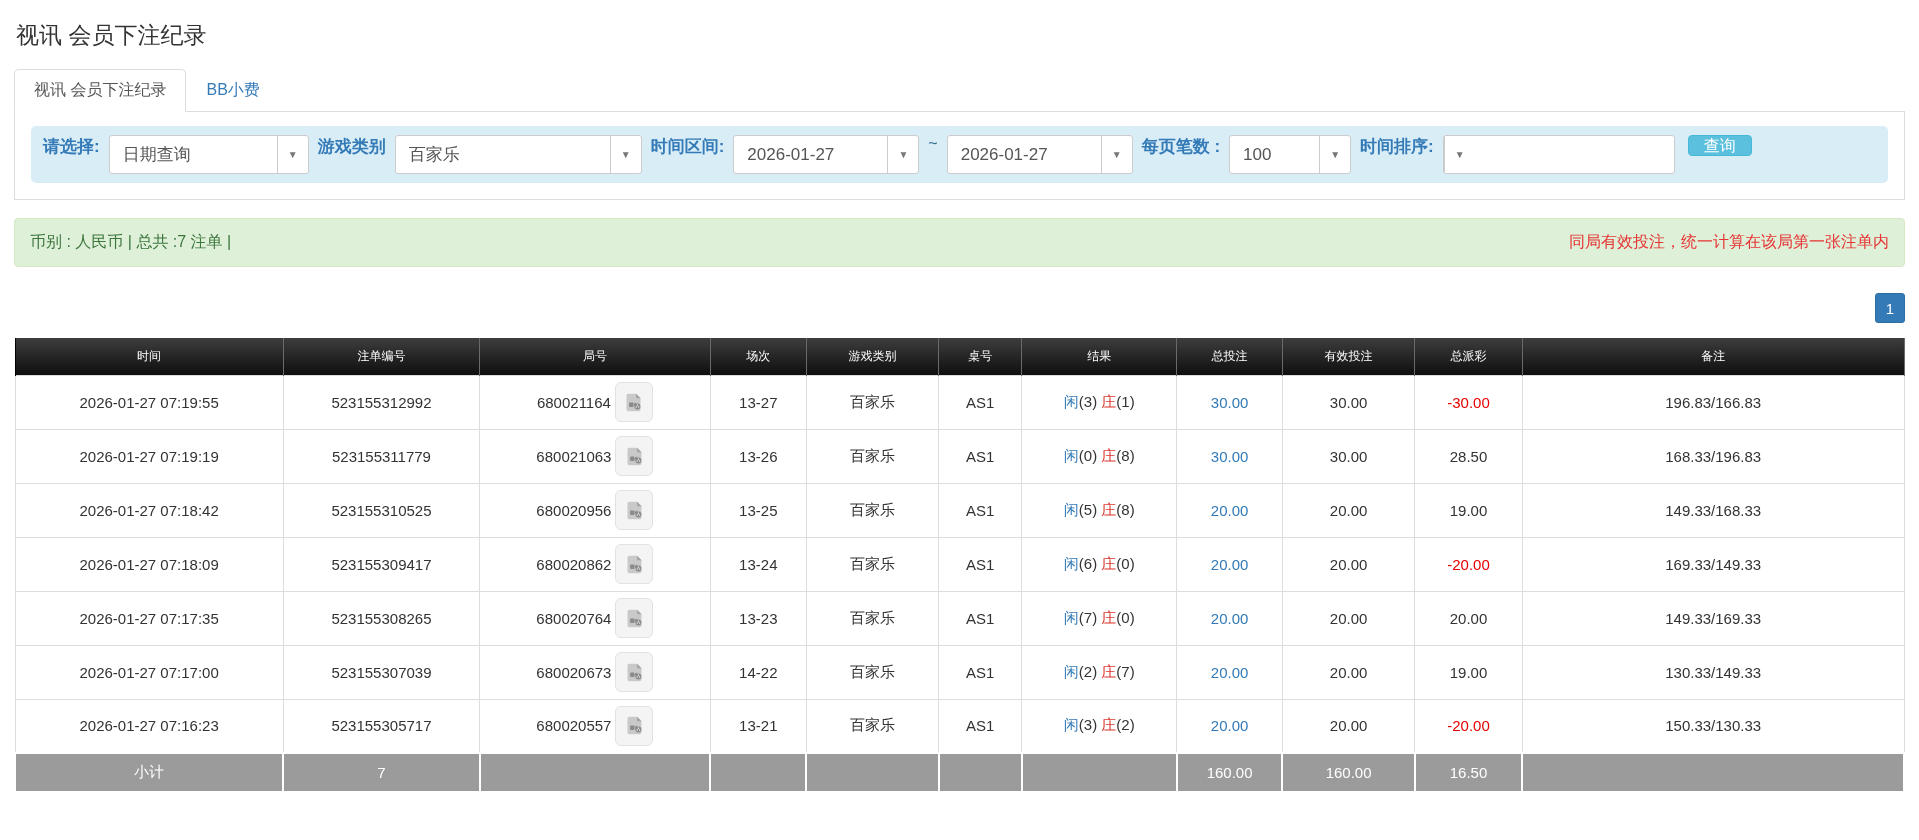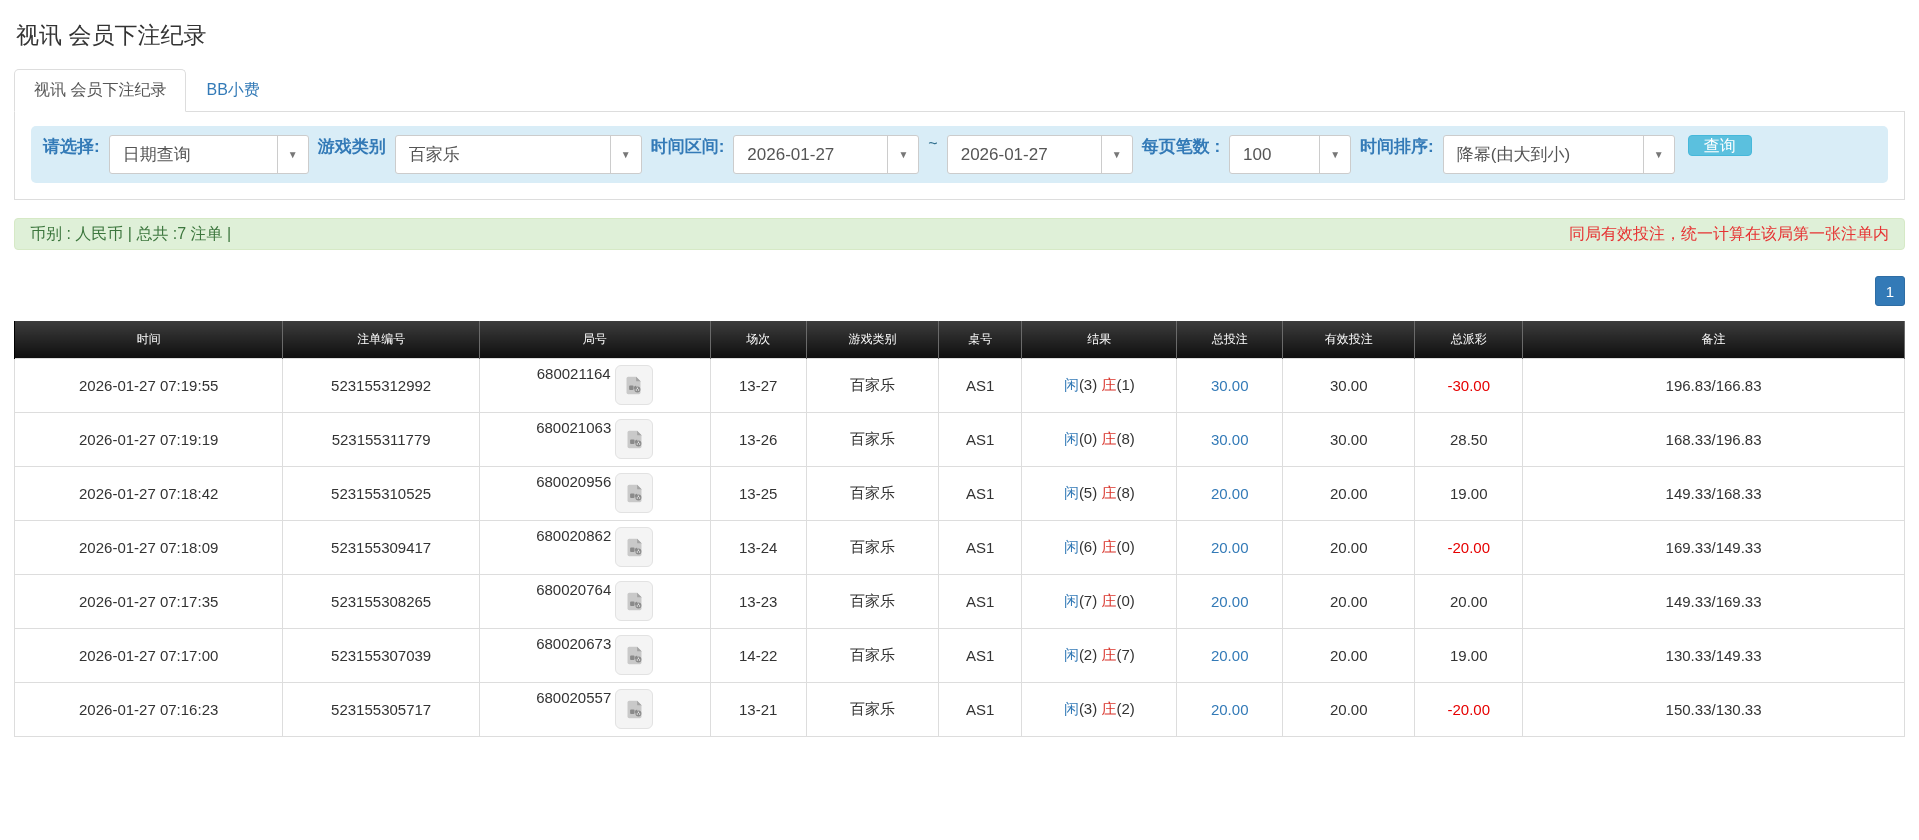--- a/index.html
+++ b/index.html
@@ -21,41 +21,41 @@
   .flabel { color:var(--accent-blue); font-weight:bold; font-size:17px; white-space:nowrap; }
   .tilde { color:#31708f; font-size:16px; }
   .sel { display:flex; align-items:stretch; background:#fff; border:1px solid #ccc; border-radius:3px; height:39px; cursor:pointer; }
   .sel .val { padding:0 13px; font-size:17px; color:#555; display:flex; align-items:center; flex:1; white-space:nowrap; overflow:hidden; }
   .sel .caret { width:31px; border-left:1px solid #ccc; display:flex; align-items:center; justify-content:center; color:#777; font-size:10px; }
   .w-select { width:200px; } .w-game { width:247px; } .w-date { width:186px; } .w-pp { width:122px; } .w-sort { width:232px; }
   .btn-query { background:var(--button-cyan); border:1px solid #46b8da; color:#fff; font-size:16px; padding:0 15px; height:21px; border-radius:4px; cursor:pointer; margin-left:4px; font-family:inherit; }
 
   
   .summary { margin-top:18px; background:var(--green-bg); border:1px solid #d6e9c6; border-radius:4px;
-    padding:0 15px; height:32px; display:flex; align-items:center; justify-content:space-between; font-size:16px; }
+    padding:0 15px; height:49px; display:flex; align-items:center; justify-content:space-between; font-size:16px; }
   .summary .left { color:var(--green-text); }
   .summary .right { color:var(--red-text); }
 
   
   .pager { display:flex; justify-content:flex-end; }
   .pager.top { margin:26px 0 15px 0; }
   .page-btn { min-width:30px; height:30px; background:var(--accent-blue); border:1px solid #2e6da4; color:#fff;
     font-size:15px; border-radius:3px; cursor:pointer; font-family:inherit; }
 
   
   table { width:100%; border-collapse:collapse; table-layout:fixed; }
   thead th { background:linear-gradient(#3d3d3d,#0e0e0e); color:#fff; font-size:12px; font-weight:normal;
     height:37px; border-right:1px solid #6a6a6a; border-left:1px solid #000; }
   tbody td { text-align:center; font-size:15px; color:#333; height:54px;
     border:1px solid #ddd; background:#fff; }
   .res-p { color:var(--accent-blue); }
   .res-b { color:var(--banker-red); }
   .bet-link { color:var(--accent-blue); text-decoration:none; cursor:pointer; }
   td.neg { color:var(--negative-red); }
-  .round-wrap { display:inline-flex; align-items:flex-start; gap:4px; }
+  .round-wrap { display:inline-flex; align-items:center; gap:4px; }
   .vid-btn { width:38px; height:40px; background:#f4f4f4; border:1px solid #e2e2e2; border-radius:6px;
     display:inline-flex; align-items:center; justify-content:center; cursor:pointer; }
   tfoot td { background:var(--footer-grey); color:#fff; font-size:15px; text-align:center;
     height:39px; border:2px solid #fff; }
 </style>
 </head>
 <body>
 
 <div class="wrap">
   <div class="page-title">视讯 会员下注纪录</div>
@@ -91,21 +91,20 @@
       </div>
 
       <span class="flabel">每页笔数 :</span>
       <div class="sel w-pp">
         <span class="val">100</span>
         <span class="caret">▼</span>
       </div>
 
       <span class="flabel">时间排序:</span>
       <div class="sel w-sort">
-        <span class="val">降幂(由大到小)</span>
         <span class="caret">▼</span>
       </div>
 
       <button class="btn-query">查询</button>
     </div>
   </div>
 
   <div class="summary">
     <span class="left">币别 : 人民币 | 总共 :7 注单 |</span>
     <span class="right">同局有效投注，统一计算在该局第一张注单内</span>
@@ -364,16 +363,29 @@
       <span class="res-p">闲</span><span>(3)</span>
       <span class="res-b">庄</span><span>(2)</span>
     </td>
     <td><a class="bet-link">20.00</a></td>
     <td>20.00</td>
     <td class="neg">-20.00</td>
     <td>150.33/130.33</td>
   </tr>
       </tbody>
     <tfoot>
+      <tr>
+        <td>小计</td>
+        <td>7</td>
+        <td></td>
+          <td></td>
+          <td></td>
+        <td></td>
+          <td></td>
+        <td>160.00</td>
+        <td>160.00</td>
+        <td>16.50</td>
+        <td></td>
+      </tr>
     </tfoot>
   </table>
 
 </div>
 
 </body></html>

